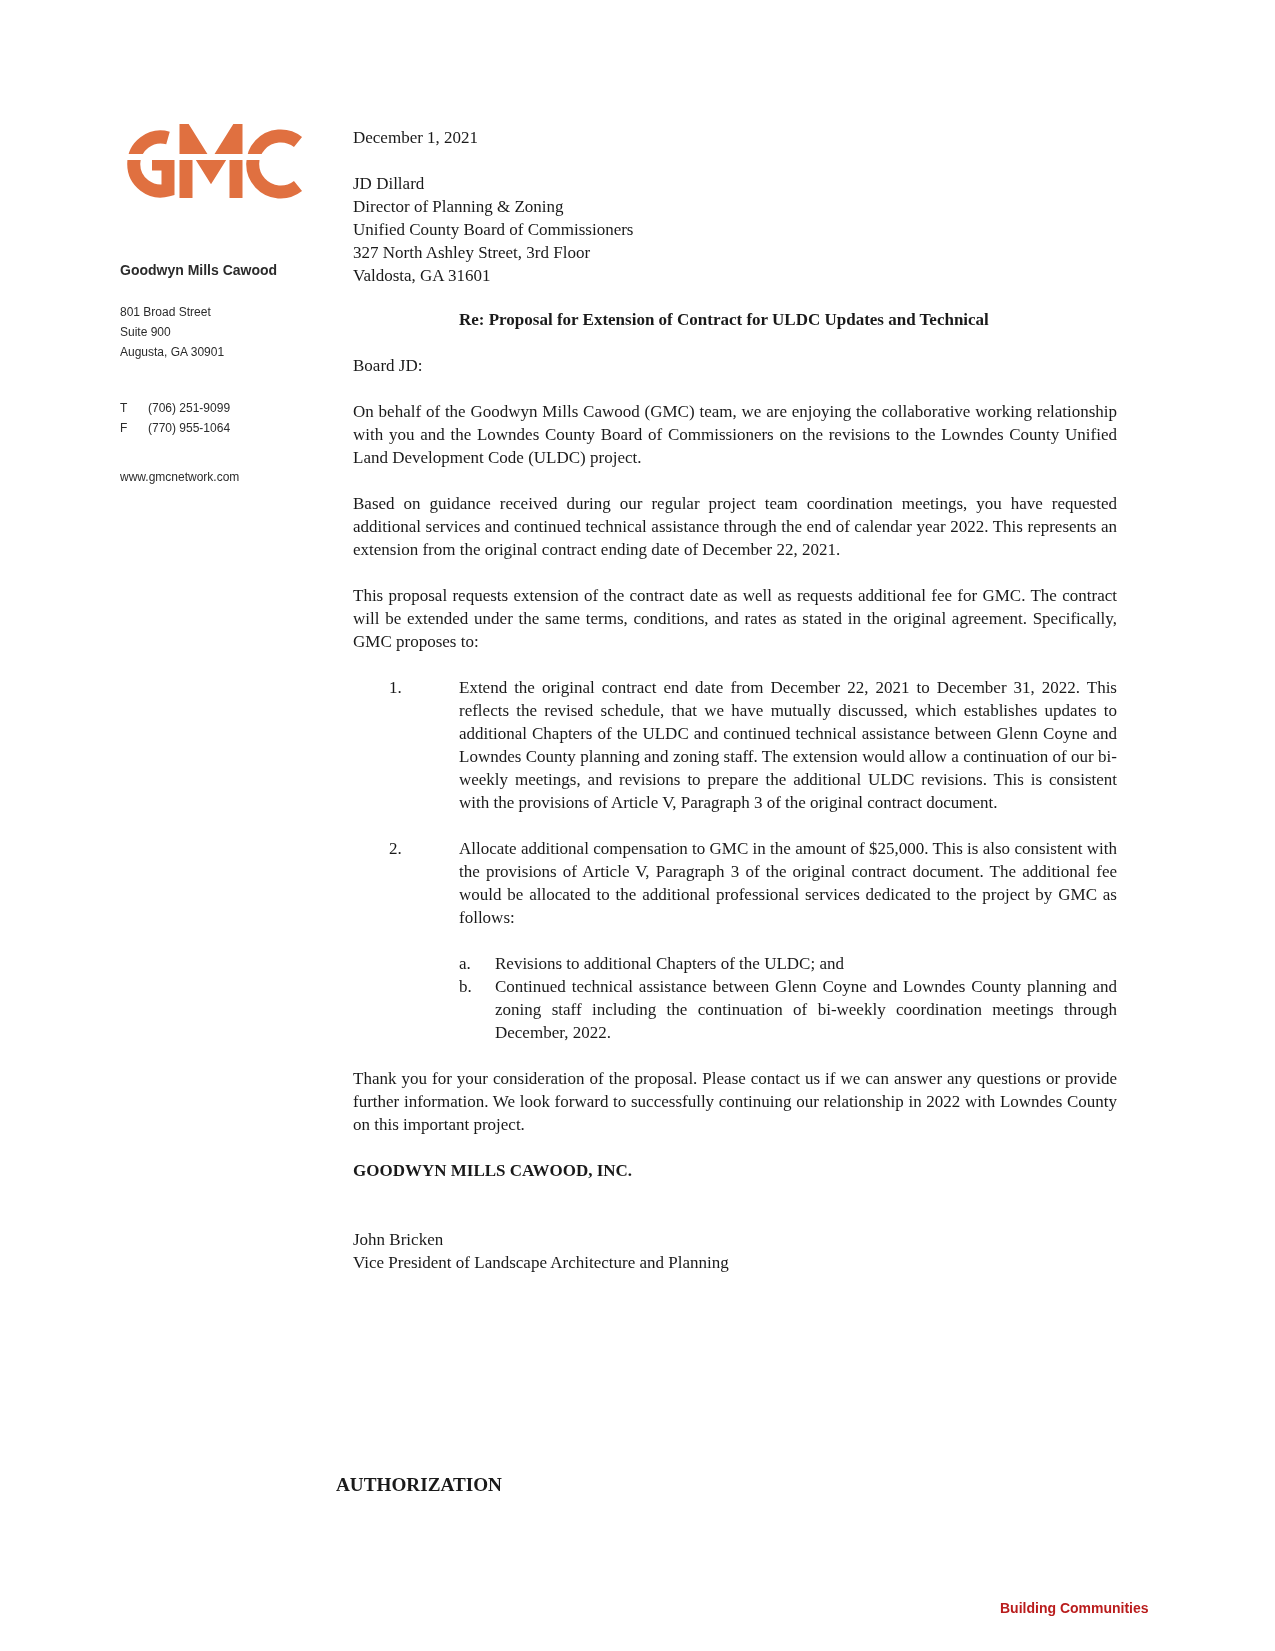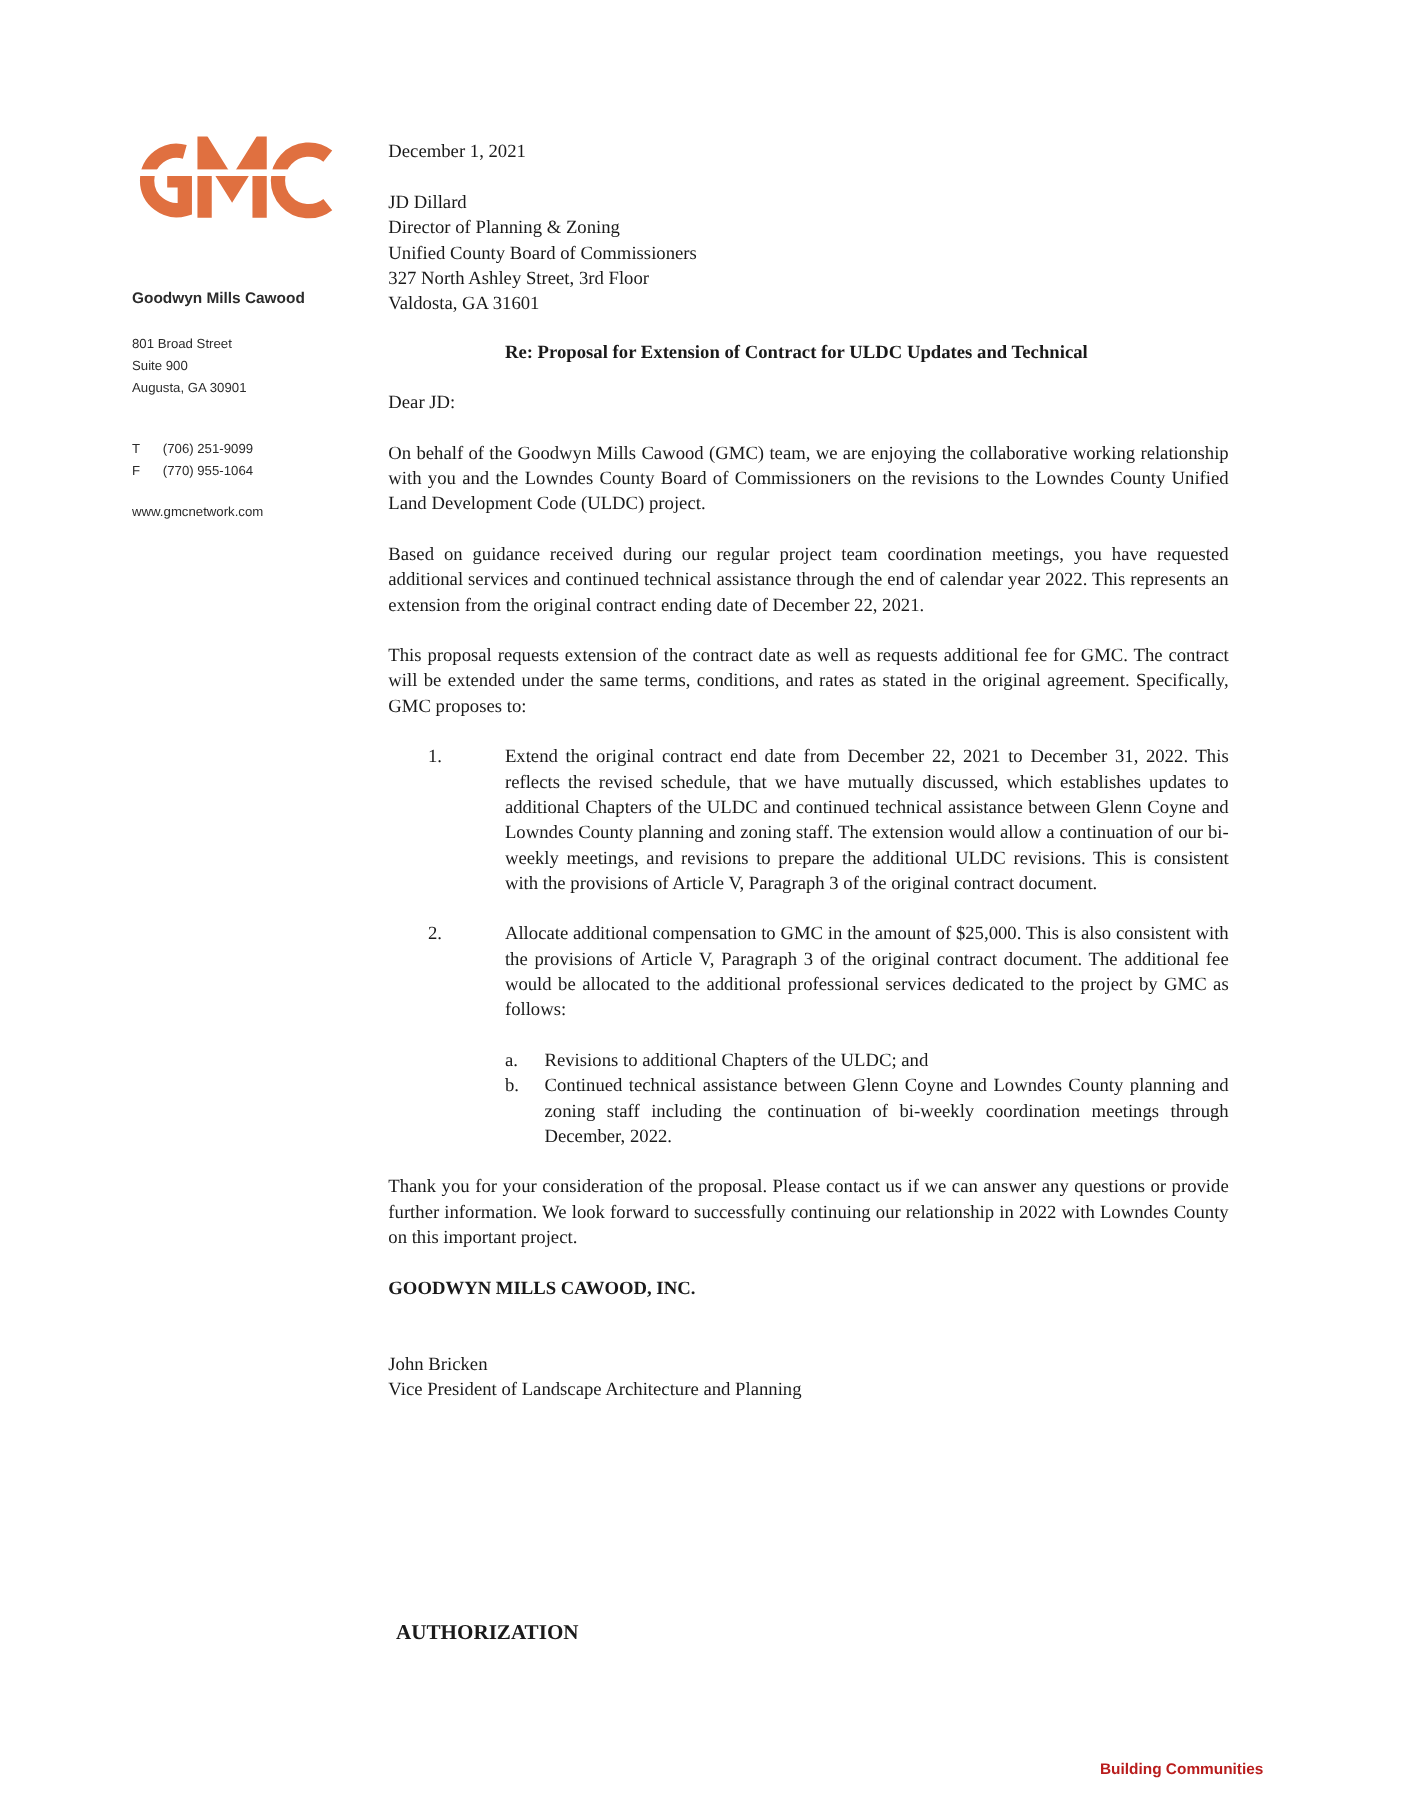--- a/index.html
+++ b/index.html
@@ -7,21 +7,21 @@
   .serif { font-family: "Liberation Serif", "DejaVu Serif", serif; }
   .sans { font-family: "Liberation Sans", "DejaVu Sans", sans-serif; }
 
   
   .logo { position:absolute; left:116px; top:124px; width:190px; height:80px; }
   .sidebar { position:absolute; left:120px; top:262px; width:200px; color:#2b2b2b; }
   .company-name { font-weight:bold; font-size:14px; margin:0; }
   .address { margin-top:24px; font-size:12px; line-height:20px; }
   .contact { margin-top:36px; font-size:12px; line-height:20px; }
   .contact .lbl { display:inline-block; width:28px; }
-  .website { margin-top:20px; font-size:12px; }
+  .website { margin-top:32px; font-size:12px; }
 
   
   .letter { position:absolute; left:353px; top:126px; width:764px; font-size:17px; line-height:23px; }
   .letter p { margin:0; }
   .date { }
   .recipient { margin-top:23px !important; }
   .re { margin-top:21px !important; padding-left:106px; font-weight:bold; text-align:justify; }
   .re .re-line2 { display:block; padding-left:36px; }
   .salutation { margin-top:23px !important; }
   .para { margin-top:23px !important; text-align:justify; }
@@ -29,21 +29,21 @@
   .item { display:flex; margin-bottom:23px; }
   .item .num { width:106px; padding-left:36px; box-sizing:border-box; flex:none; }
   .item .txt { flex:1; text-align:justify; }
   .sublist { margin-top:23px; }
   .subitem { display:flex; }
   .subitem .let { width:36px; flex:none; }
   .subitem .stxt { flex:1; text-align:justify; }
   .closing { margin-top:23px !important; }
   .firm { margin-top:23px !important; font-weight:bold; }
   .signer { margin-top:46px !important; }
-  .auth { position:absolute; left:360px; top:1474px; font-weight:bold; font-size:19.2px; }
+  .auth { position:absolute; left:336px; top:1474px; font-weight:bold; font-size:19.2px; }
 
   .footer-tag { position:absolute; left:1000px; top:1600px; font-size:14px; font-weight:bold; color:#b91c1c; }
 </style>
 </head>
 <body>
 
 <svg class="logo" viewBox="0 0 190 80" xmlns="http://www.w3.org/2000/svg">
   <g fill="none" stroke="#e07040" stroke-width="13" stroke-linecap="butt">
 
     <path d="M52 14 A 27 27 0 1 0 52 66 L 52 40 L 36 40"></path>
@@ -76,21 +76,21 @@
   <div class="recipient">
     <p>JD Dillard</p>
     <p>Director of Planning &amp; Zoning</p>
     <p>Unified County Board of Commissioners</p>
     <p>327 North Ashley Street, 3rd Floor</p>
     <p>Valdosta, GA 31601</p>
   </div>
   <p class="re">
     <span>Re: Proposal for Extension of Contract for ULDC Updates and Technical</span>
   </p>
-  <p class="salutation">Dear JD:</p>
+  <p class="salutation">Board JD:</p>
   <p class="para">On behalf of the Goodwyn Mills Cawood (GMC) team, we are enjoying the collaborative working relationship with you and the Lowndes County Board of Commissioners on the revisions to the Lowndes County Unified Land Development Code (ULDC) project.</p>
   <p class="para">Based on guidance received during our regular project team coordination meetings, you have requested additional services and continued technical assistance through the end of calendar year 2022. This represents an extension from the original contract ending date of December 22, 2021.</p>
   <p class="para">This proposal requests extension of the contract date as well as requests additional fee for GMC. The contract will be extended under the same terms, conditions, and rates as stated in the original agreement. Specifically, GMC proposes to:</p>
 
   <div class="list">
     <div class="item">
       <span class="num">1.</span>
       <span class="txt">Extend the original contract end date from December 22, 2021 to December 31, 2022. This reflects the revised schedule, that we have mutually discussed, which establishes updates to additional Chapters of the ULDC and continued technical assistance between Glenn Coyne and Lowndes County planning and zoning staff. The extension would allow a continuation of our bi-weekly meetings, and revisions to prepare the additional ULDC revisions. This is consistent with the provisions of Article V, Paragraph 3 of the original contract document.</span>
     </div>
     <div class="item" style="margin-bottom:0">

